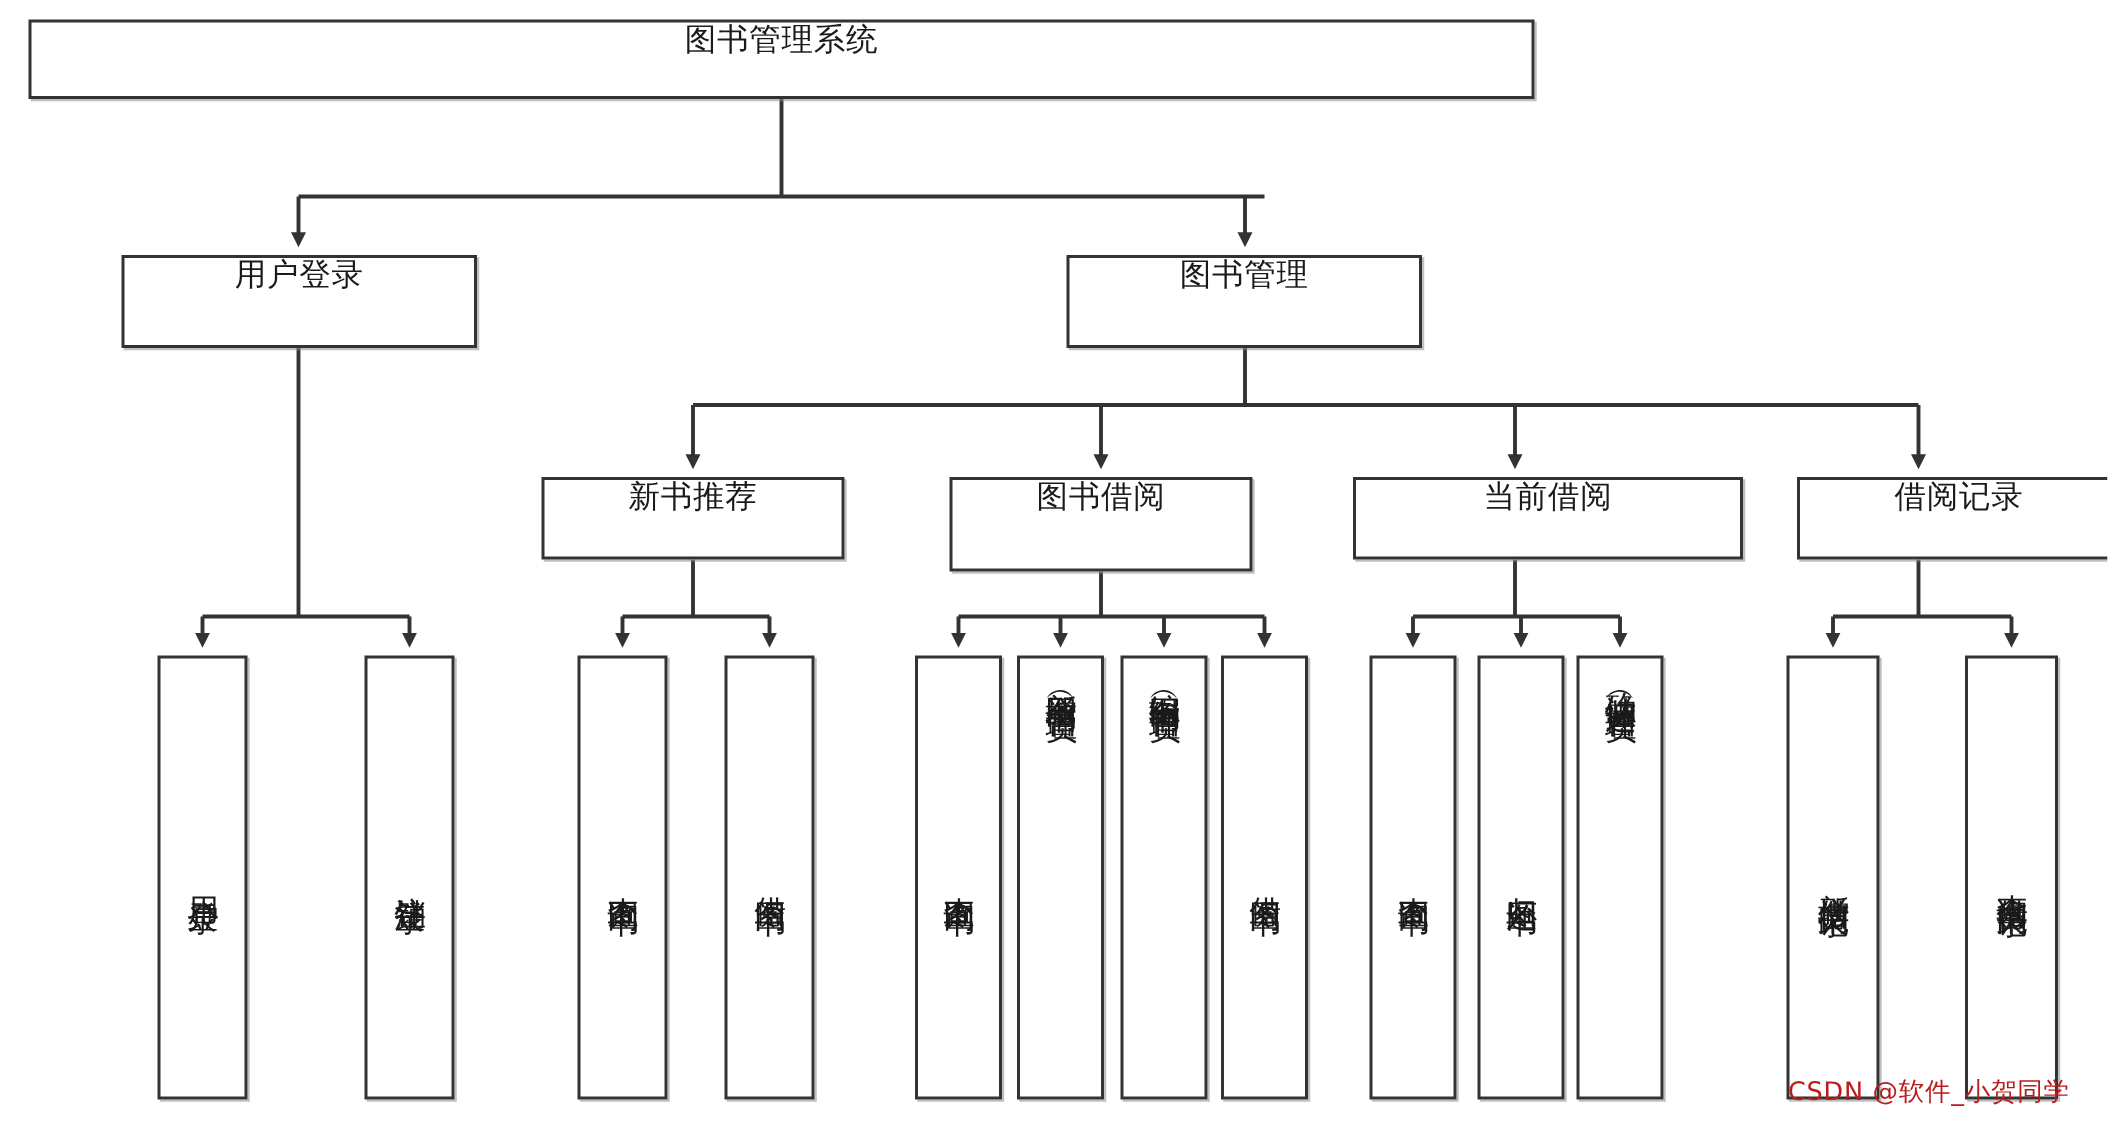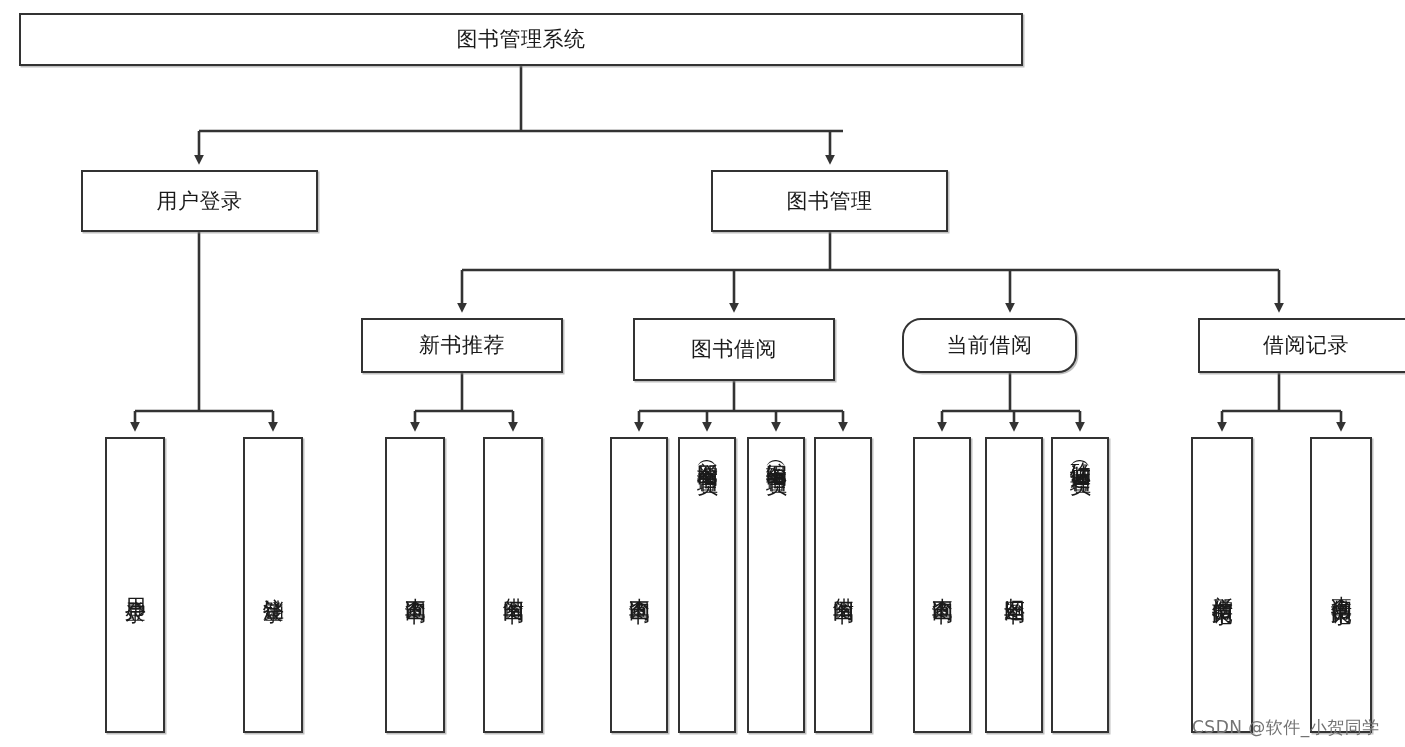--- a/index.html
+++ b/index.html
@@ -25,21 +25,20 @@
     width: 1405px;
     height: 747px;
     pointer-events: none;
   }
   .node {
     position: absolute;
     box-sizing: border-box;
     background: #ffffff;
     border: 2.5px solid #333333;
     display: flex;
-    align-items: center;
     justify-content: center;
     box-shadow: 1.5px 1.5px 0 rgba(140,140,140,0.55);
   }
   .node .label {
     color: #1a1a1a;
     font-size: 21px;
     line-height: 1.05;
     letter-spacing: 0.5px;
     white-space: nowrap;
     text-align: center;
@@ -59,21 +58,21 @@
     line-height: 1;
     max-height: 100%;
   }
   
   .node.vertical.vcenter {
     align-items: center;
     padding-top: 0;
   }
   .watermark {
     position: absolute;
-    color: #737373;
+    color: #b91c1c;
     font-size: 17px;
     letter-spacing: 0.5px;
     white-space: nowrap;
     user-select: none;
   }
 </style>
 </head>
 <body>
 
 <div id="diagram-root">
@@ -138,21 +137,21 @@
   <div class="node" style="left: 711px; top: 170px; width: 237px; height: 62px;">
     <span class="label">图书管理</span>
   </div>
 
   <div class="node" style="left: 361px; top: 318px; width: 202px; height: 55px;">
     <span class="label">新书推荐</span>
   </div>
   <div class="node" style="left: 633px; top: 318px; width: 202px; height: 63px;">
     <span class="label">图书借阅</span>
   </div>
-  <div class="node" style="left: 902px; top: 318px; width: 175px; height: 55px; border-radius: 19px;">
+  <div class="node" style="left: 902px; top: 318px; width: 260px; height: 55px;">
     <span class="label">当前借阅</span>
   </div>
   <div class="node" style="left: 1171px; top: 318px; width: 216px; height: 55px; margin-left: 27px;">
     <span class="label">借阅记录</span>
   </div>
 
   <div class="node vertical vcenter" style="left: 105px; top: 437px; width: 60px; height: 296px;">
     <span class="label">用户登录</span>
   </div>
   <div class="node vertical vcenter" style="left: 243px; top: 437px; width: 60px; height: 296px;">

